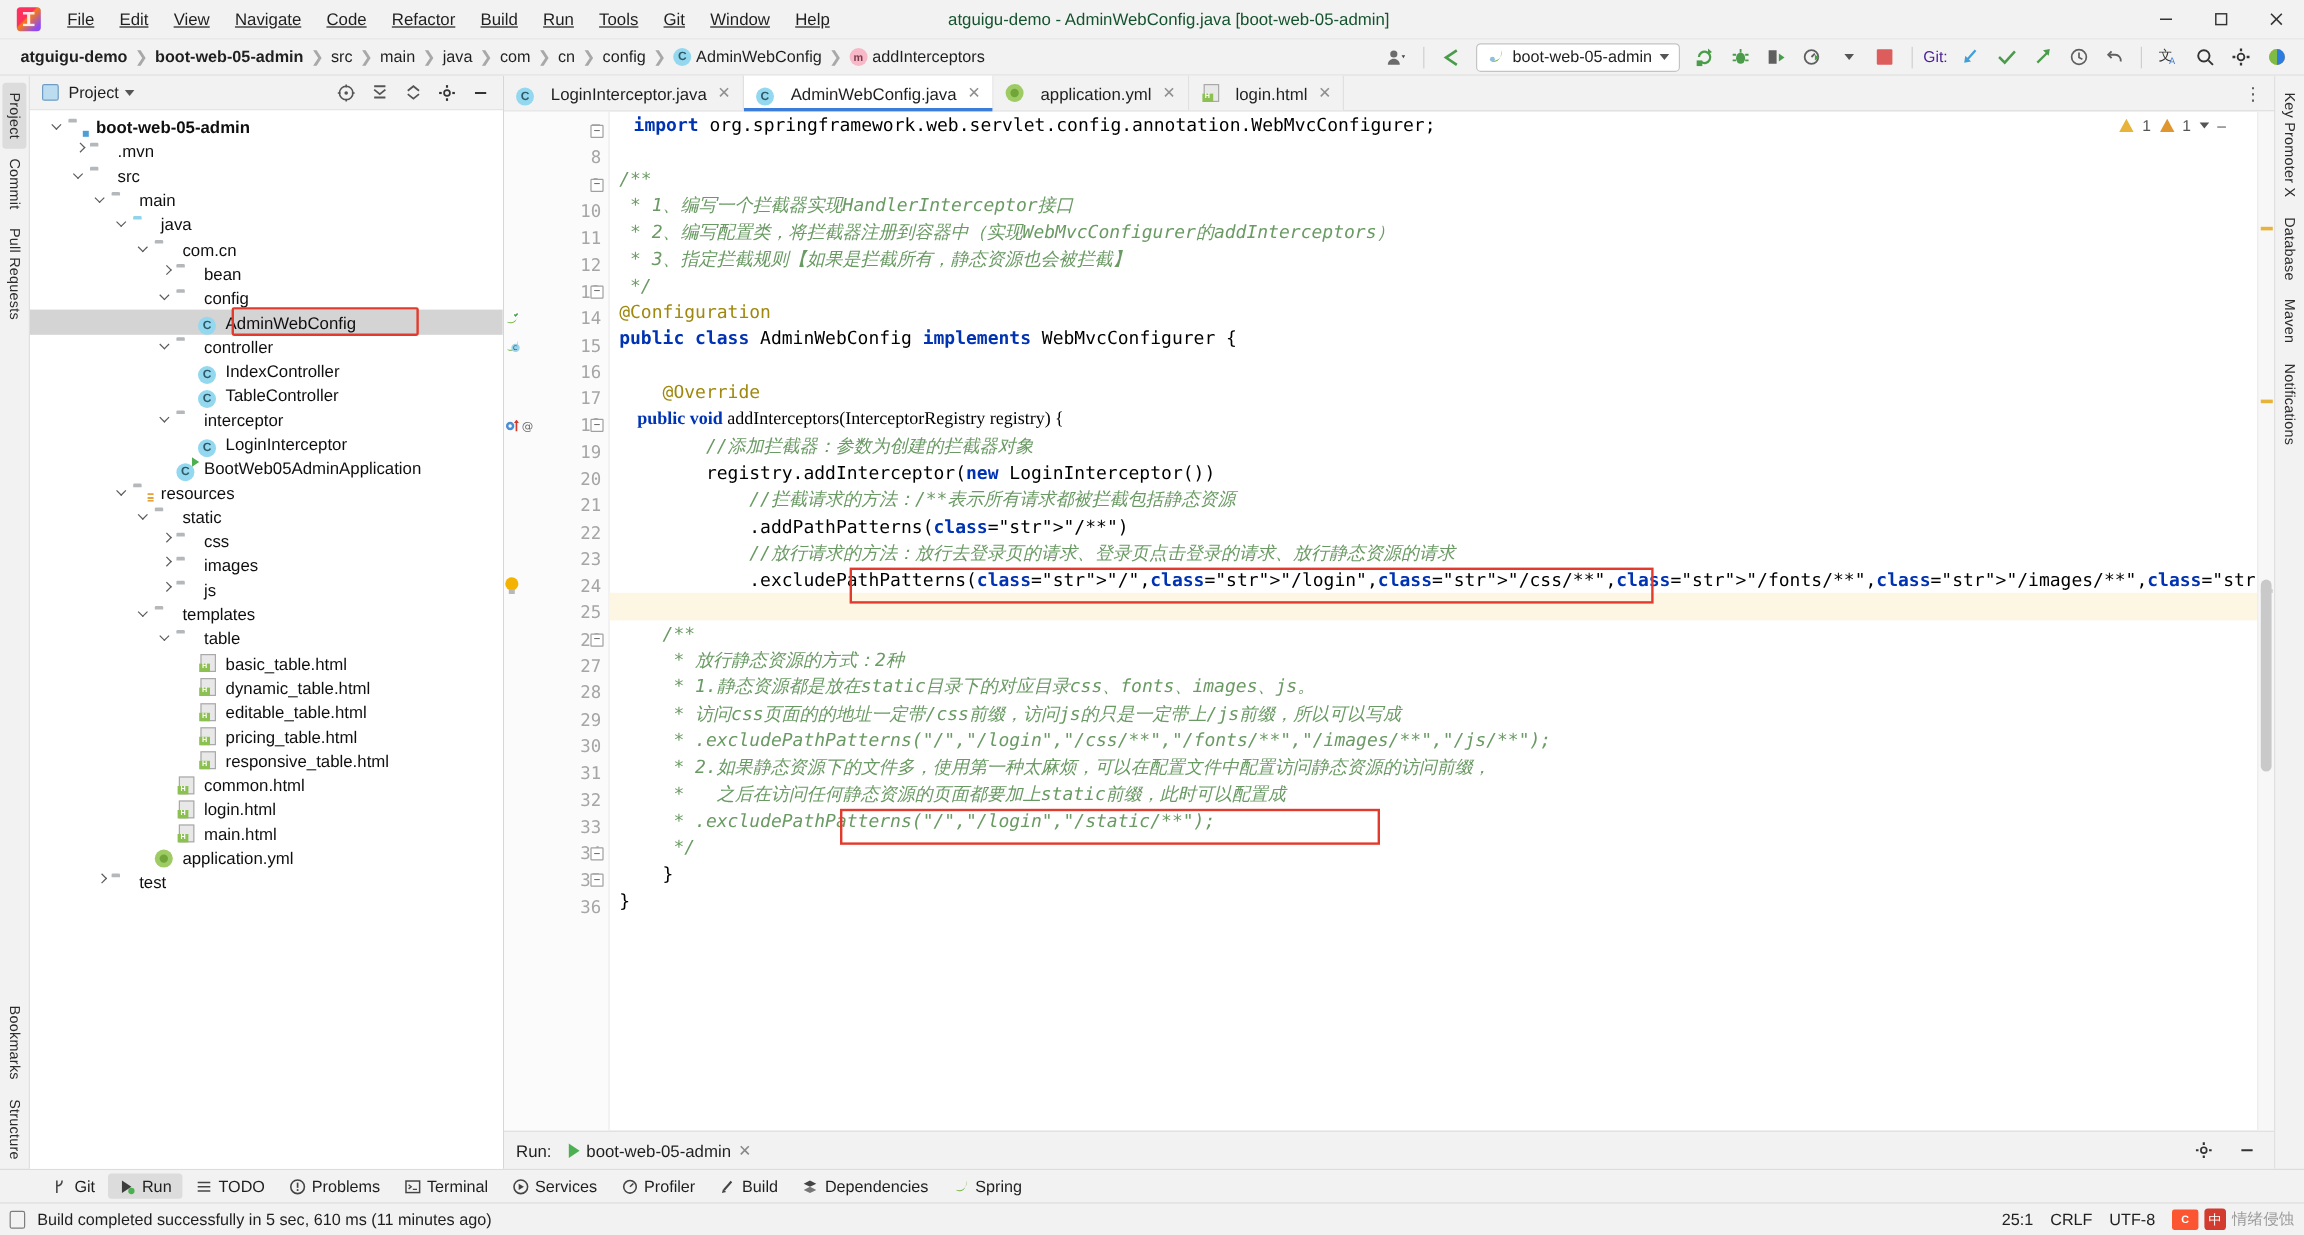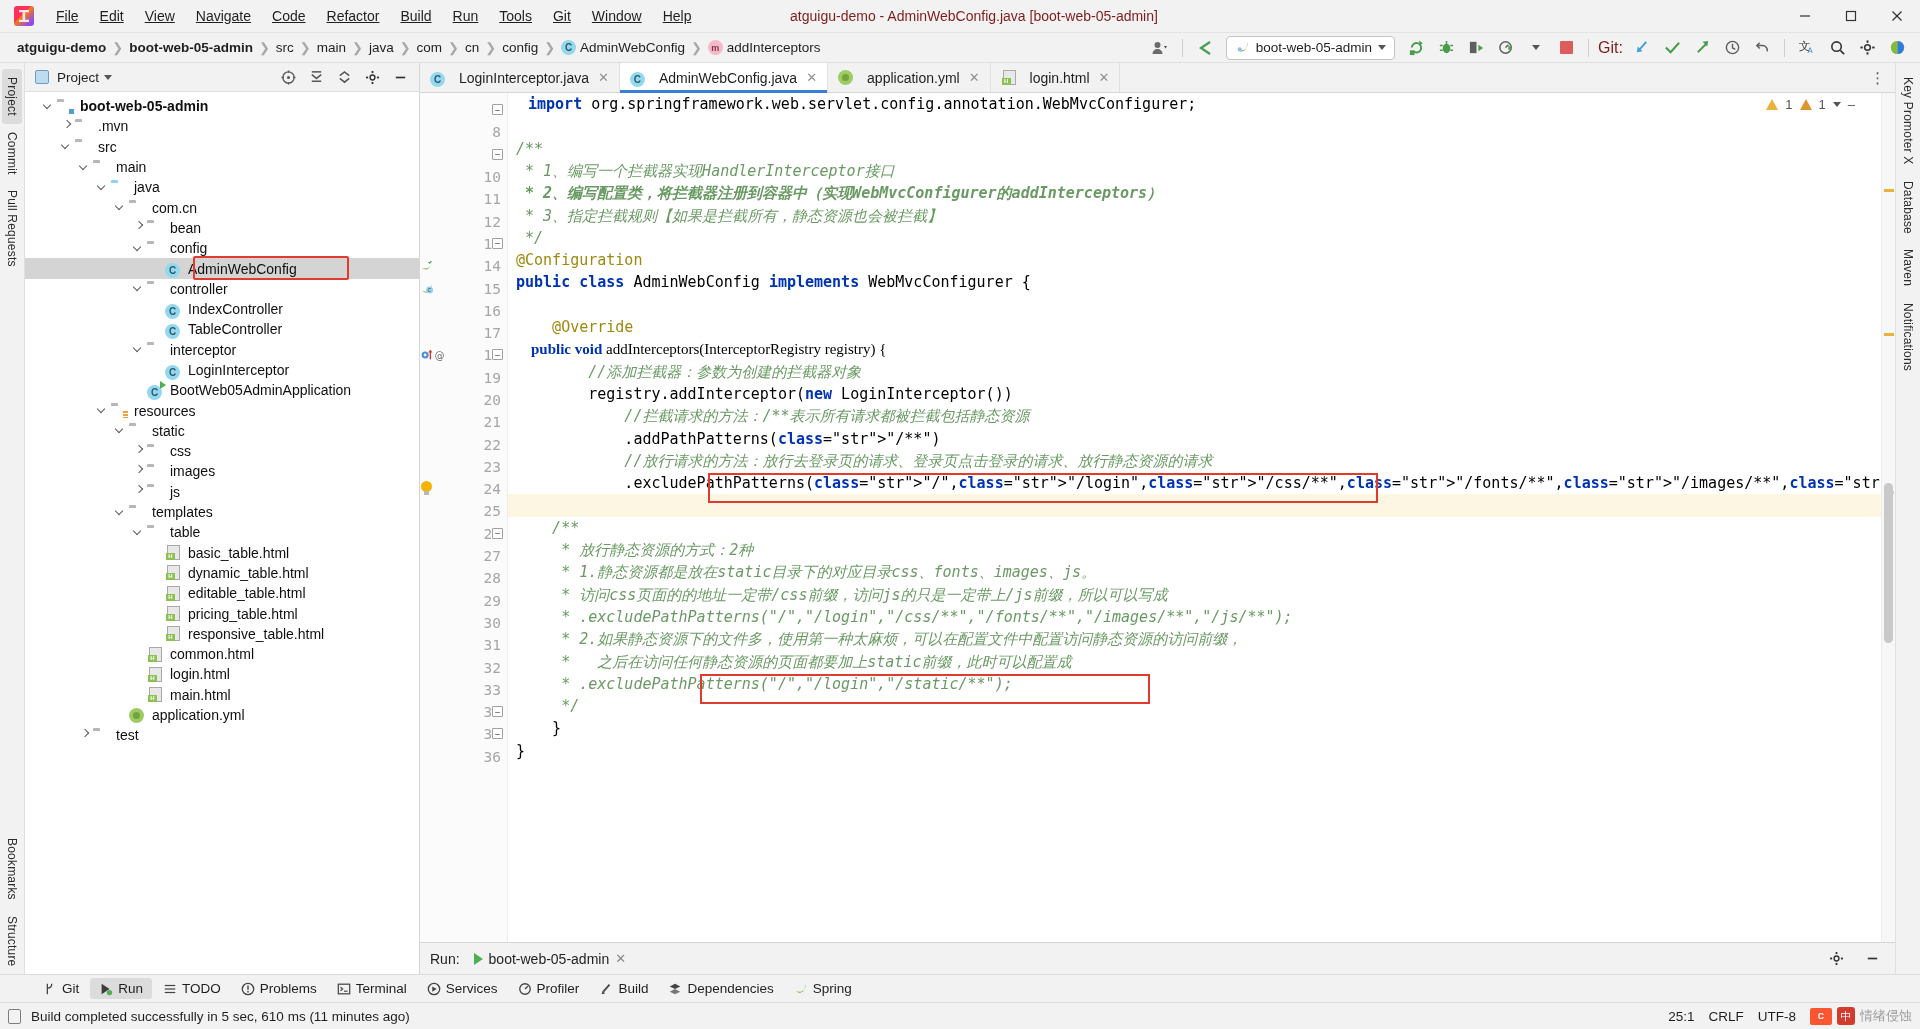--- a/index.html
+++ b/index.html
@@ -25,21 +25,21 @@
   }
   .app-logo::after{content:"";position:absolute;inset:4px 5px;background:#fff;opacity:.85;
     clip-path:polygon(0 0,100% 0,100% 18%,62% 18%,62% 82%,100% 82%,100% 100%,0 100%,0 82%,36% 82%,36% 18%,0 18%);}
   .menubar { display:flex; align-items:center; gap:1px; }
   .menu-item {
     padding:5px 10px; font-size:14px; color:#1f1f1f; cursor:default; border-radius:3px;
   }
   .menu-item u { text-decoration:underline; }
   .win-title {
     position:absolute; left:0; right:0; text-align:center; font-size:14px;
-    color:#7f1d1d; pointer-events:none;padding-left:28px;
+    color:#14532d; pointer-events:none;padding-left:28px;
   }
   .win-ctrls { margin-left:auto; display:flex; height:33px; z-index:2; }
   .win-btn { width:46px;height:33px;display:flex;align-items:center;justify-content:center;color:#333; }
 
   
   .navbar {
     height:30px; background:#f2f2f2; display:flex; align-items:center;
     border-bottom:1px solid #e0e0e0; padding-left:12px; flex:0 0 30px; position:relative;
   }
   .crumbs { display:flex; align-items:center; gap:0px; font-size:13.5px; }
@@ -53,21 +53,21 @@
   .m-ic { width:15px;height:15px;border-radius:50%;background:#f7b8c8;color:#7b3a4c;
     font-size:9px;display:inline-flex;align-items:center;justify-content:center;font-weight:bold;}
   .nav-right { margin-left:auto; display:flex; align-items:center; gap:4px; padding-right:10px; }
   .tool-ic { width:26px;height:24px; display:flex;align-items:center;justify-content:center;
     border-radius:3px; cursor:default; color:#3c3c3c;}
   .run-cfg {
     display:flex;align-items:center;gap:6px;border:1px solid #c4c4c4;border-radius:4px;
     background:#fff;height:24px;padding:0 8px;font-size:13.5px;margin:0 4px;
   }
   .vsep{width:1px;height:18px;background:#cfcfcf;margin:0 5px;}
-  .git-label{font-size:16px;color:#7f1d1d;margin-right:2px;}
+  .git-label{font-size:13px;color:#4c1d95;margin-right:2px;}
   .stop-sq{width:13px;height:13px;background:#dd5c5c;border-radius:1px;}
 
   
   .body-row { flex:1; display:flex; min-height:0; }
 
   
   .vstrip {
     width:25px; background:#f2f2f2; border-right:1px solid #e0e0e0;
     display:flex; flex-direction:column; align-items:center; padding-top:6px; flex:0 0 25px;
   }
@@ -776,21 +776,21 @@
             <span>1</span>
             <span class="warn-tri2"></span>
             <span>1</span>
             <span class="caret-dn"></span>
             <span>–</span>
           </div>
         <div class="cline" style="position: absolute; top: 0px; left: 0px; right: 0px; margin-left: 12px;"><span class="kw">import</span> org.springframework.web.servlet.config.annotation.WebMvcConfigurer;</div>
             <div class="cline" style="position: absolute; top: 22.3px; left: 0px; right: 0px;">&nbsp;</div>
             <div class="cline" style="position: absolute; top: 44.6px; left: 0px; right: 0px;"><span class="com">/**</span></div>
             <div class="cline" style="position: absolute; top: 66.9px; left: 0px; right: 0px;"><span class="com"> * 1、编写一个拦截器实现HandlerInterceptor接口</span></div>
-            <div class="cline" style="position: absolute; top: 89.2px; left: 0px; right: 0px; font-weight: bold;"><span class="com"> * 2、编写配置类，将拦截器注册到容器中（实现WebMvcConfigurer的addInterceptors）</span></div>
+            <div class="cline" style="position: absolute; top: 89.2px; left: 0px; right: 0px;"><span class="com"> * 2、编写配置类，将拦截器注册到容器中（实现WebMvcConfigurer的addInterceptors）</span></div>
             <div class="cline" style="position: absolute; top: 111.5px; left: 0px; right: 0px;"><span class="com"> * 3、指定拦截规则【如果是拦截所有，静态资源也会被拦截】</span></div>
             <div class="cline" style="position: absolute; top: 133.8px; left: 0px; right: 0px;"><span class="com"> */</span></div>
             <div class="cline" style="position: absolute; top: 156.1px; left: 0px; right: 0px;"><span class="ann">@Configuration</span></div>
             <div class="cline" style="position: absolute; top: 178.4px; left: 0px; right: 0px;"><span class="kw">public</span> <span class="kw">class</span> AdminWebConfig <span class="kw">implements</span> WebMvcConfigurer {</div>
             <div class="cline" style="position: absolute; top: 200.7px; left: 0px; right: 0px;">&nbsp;</div>
             <div class="cline" style="position: absolute; top: 223px; left: 0px; right: 0px;"><span class="ann">    @Override</span></div>
             <div class="cline" style="position: absolute; top: 245.3px; left: 0px; right: 0px; font-family: Liberation Serif, serif;">    <span class="kw">public</span> <span class="kw">void</span> addInterceptors(InterceptorRegistry registry) {</div>
             <div class="cline" style="position: absolute; top: 267.6px; left: 0px; right: 0px;"><span class="com">        //添加拦截器：参数为创建的拦截器对象</span></div>
             <div class="cline" style="position: absolute; top: 289.9px; left: 0px; right: 0px;">        registry.addInterceptor(<span class="kw">new</span> LoginInterceptor())</div>
             <div class="cline" style="position: absolute; top: 312.2px; left: 0px; right: 0px;"><span class="com">            //拦截请求的方法：/**表示所有请求都被拦截包括静态资源</span></div>

